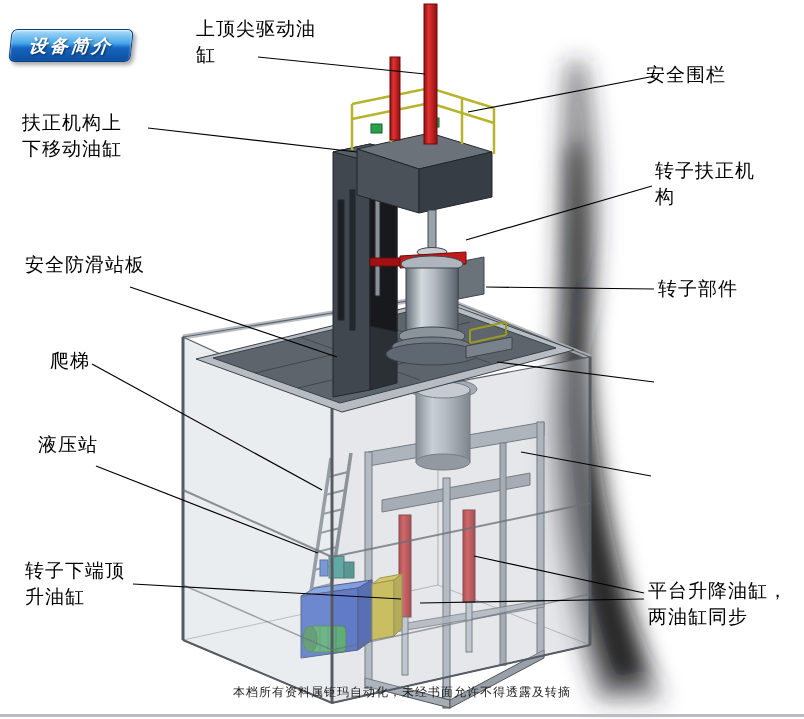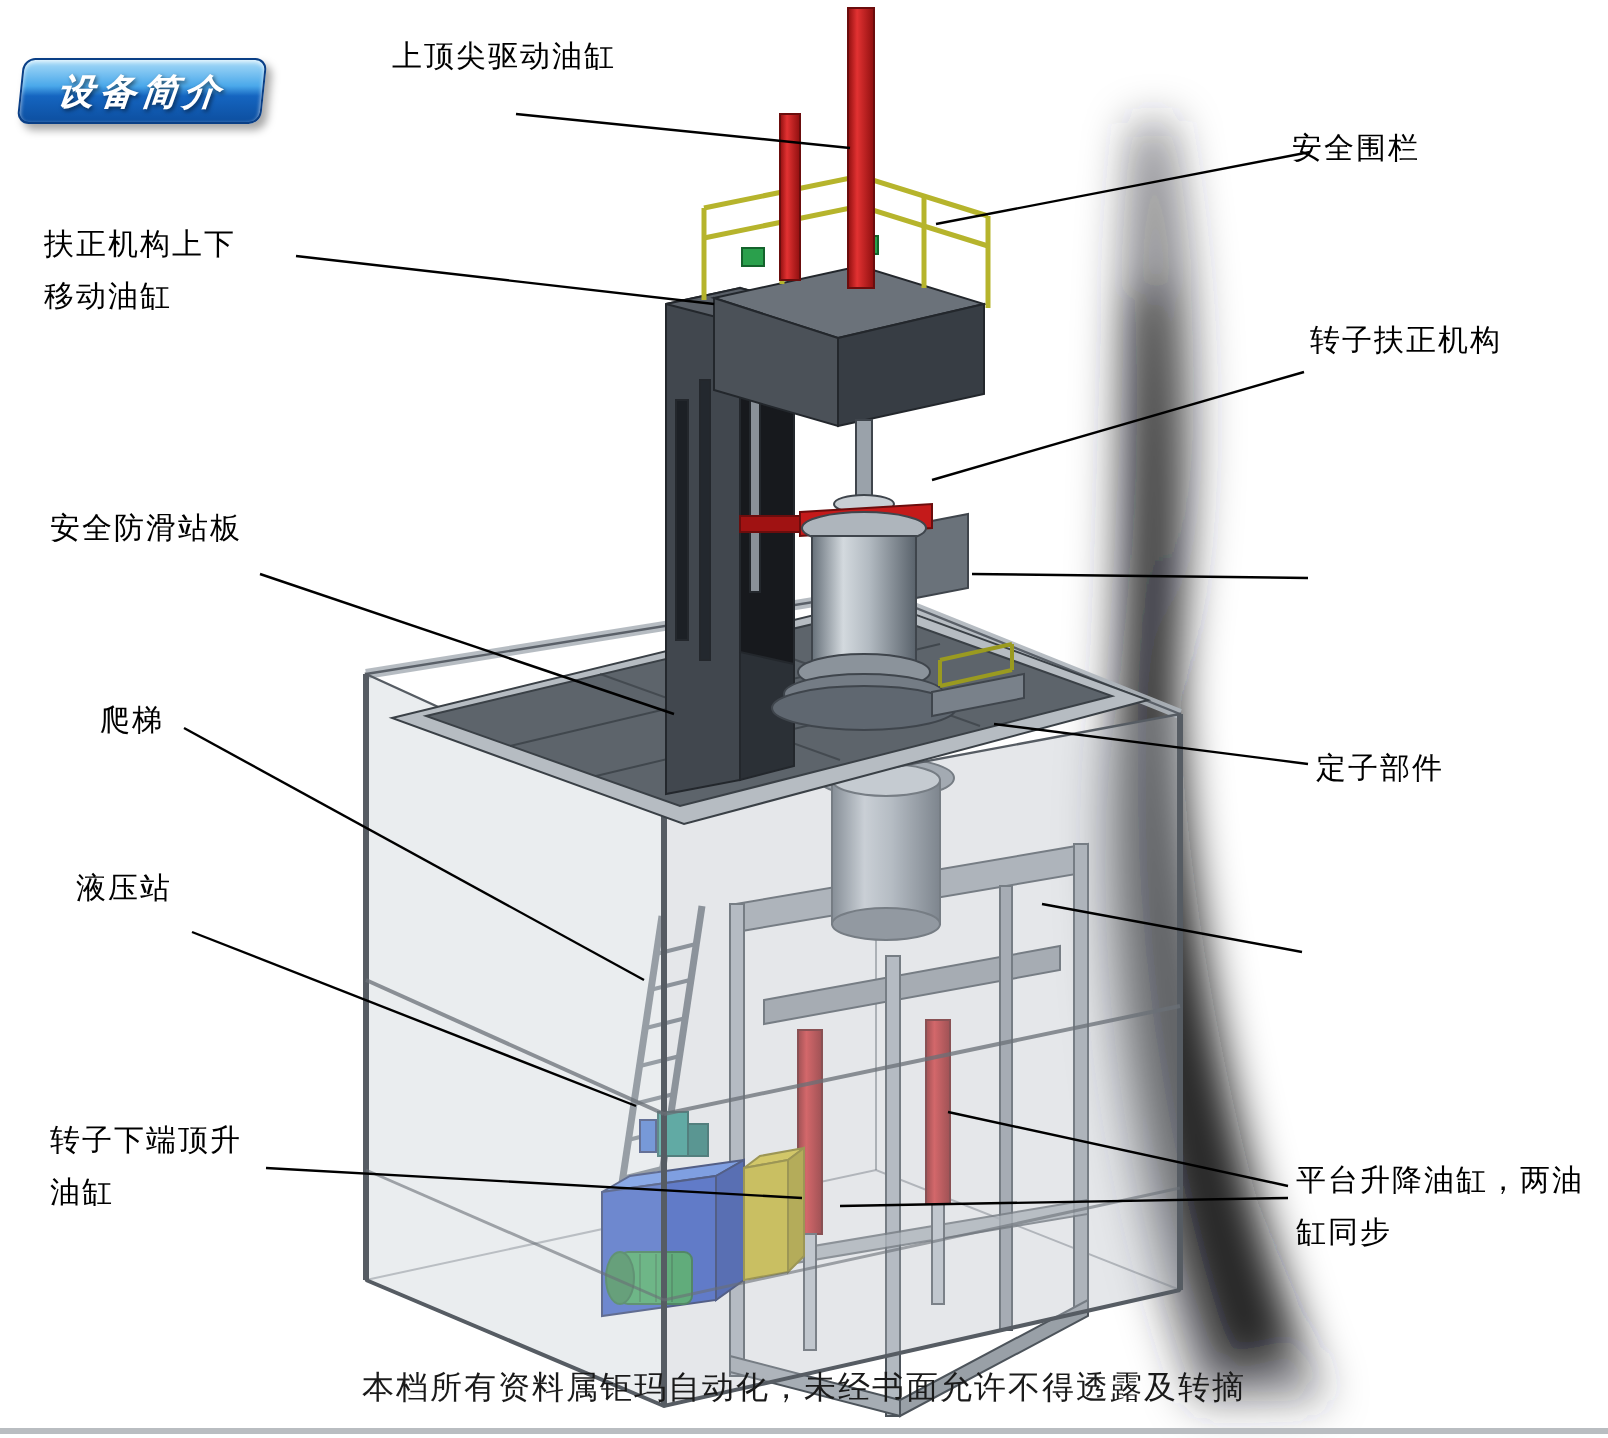--- a/index.html
+++ b/index.html
@@ -2,35 +2,35 @@
 <html><head>
 <meta charset="utf-8">
 <style>
   html,body{margin:0;padding:0;background:#fff;}
   #stage{
     position:relative;width:804px;height:719px;background:#ffffff;overflow:hidden;
     font-family:"Liberation Serif","DejaVu Serif",serif;
   }
   #cad{position:absolute;left:0;top:0;}
   .label{
-    position:absolute;font-size:15px;line-height:26px;color:#000;
+    position:absolute;font-size:19px;line-height:26px;color:#000;
     letter-spacing:1px;white-space:normal;word-break:break-all;
   }
   .badge{
     position:absolute;left:10px;top:29px;width:120px;height:31px;
     background:linear-gradient(180deg,#aadcf8 0%,#4aa8ea 42%,#1565c0 58%,#0d4fa0 100%);
     border:1px solid #0a3f86;border-radius:6px;transform:skewX(-6deg);
     box-shadow:3px 3px 4px rgba(0,0,0,0.35), inset 0 1px 2px rgba(255,255,255,0.75);
     display:flex;align-items:center;justify-content:center;
     color:#fff;font-size:18px;font-weight:bold;font-style:italic;
     text-shadow:1px 1px 2px rgba(0,0,0,0.55);letter-spacing:3px;
   }
   .footer{
     position:absolute;left:0;top:684px;width:804px;text-align:center;
-    font-size:16px;color:#1a1a1a;letter-spacing:1px;
+    font-size:12px;color:#1a1a1a;letter-spacing:1px;
   }
   .bottom-rule{
     position:absolute;left:0;top:714px;width:804px;height:3px;background:#b9bdc1;
   }
 </style>
 </head>
 <body>
 
 <div id="stage">
 
@@ -230,22 +230,22 @@
 
   <div class="badge">
     <span>设备简介</span>
   </div>
 
   <div class="label" style="left:196px;top:16px;width:132px">上顶尖驱动油缸</div>
   <div class="label" style="left:646px;top:62px;width:100px">安全围栏</div>
   <div class="label" style="left:22px;top:110px;width:110px">扶正机构上下移动油缸</div>
   <div class="label" style="left:655px;top:158px;width:110px">转子扶正机构</div>
   <div class="label" style="left:25px;top:252px;width:140px">安全防滑站板</div>
+  <div class="label" style="left:658px;top:276px;width:100px">转子部件</div>
   <div class="label" style="left:50px;top:348px;width:60px">爬梯</div>
-  <div class="label" style="left:658px;top:372px;width:100px">定子部件</div>
   <div class="label" style="left:38px;top:432px;width:80px">液压站</div>
   <div class="label" style="left:25px;top:558px;width:110px">转子下端顶升油缸</div>
   <div class="label" style="left:648px;top:578px;width:150px">平台升降油缸，两油缸同步</div>
 
   <div class="footer">本档所有资料属钜玛自动化，未经书面允许不得透露及转摘</div>
   <div class="bottom-rule"></div>
 
 </div>
 
 </body></html>

